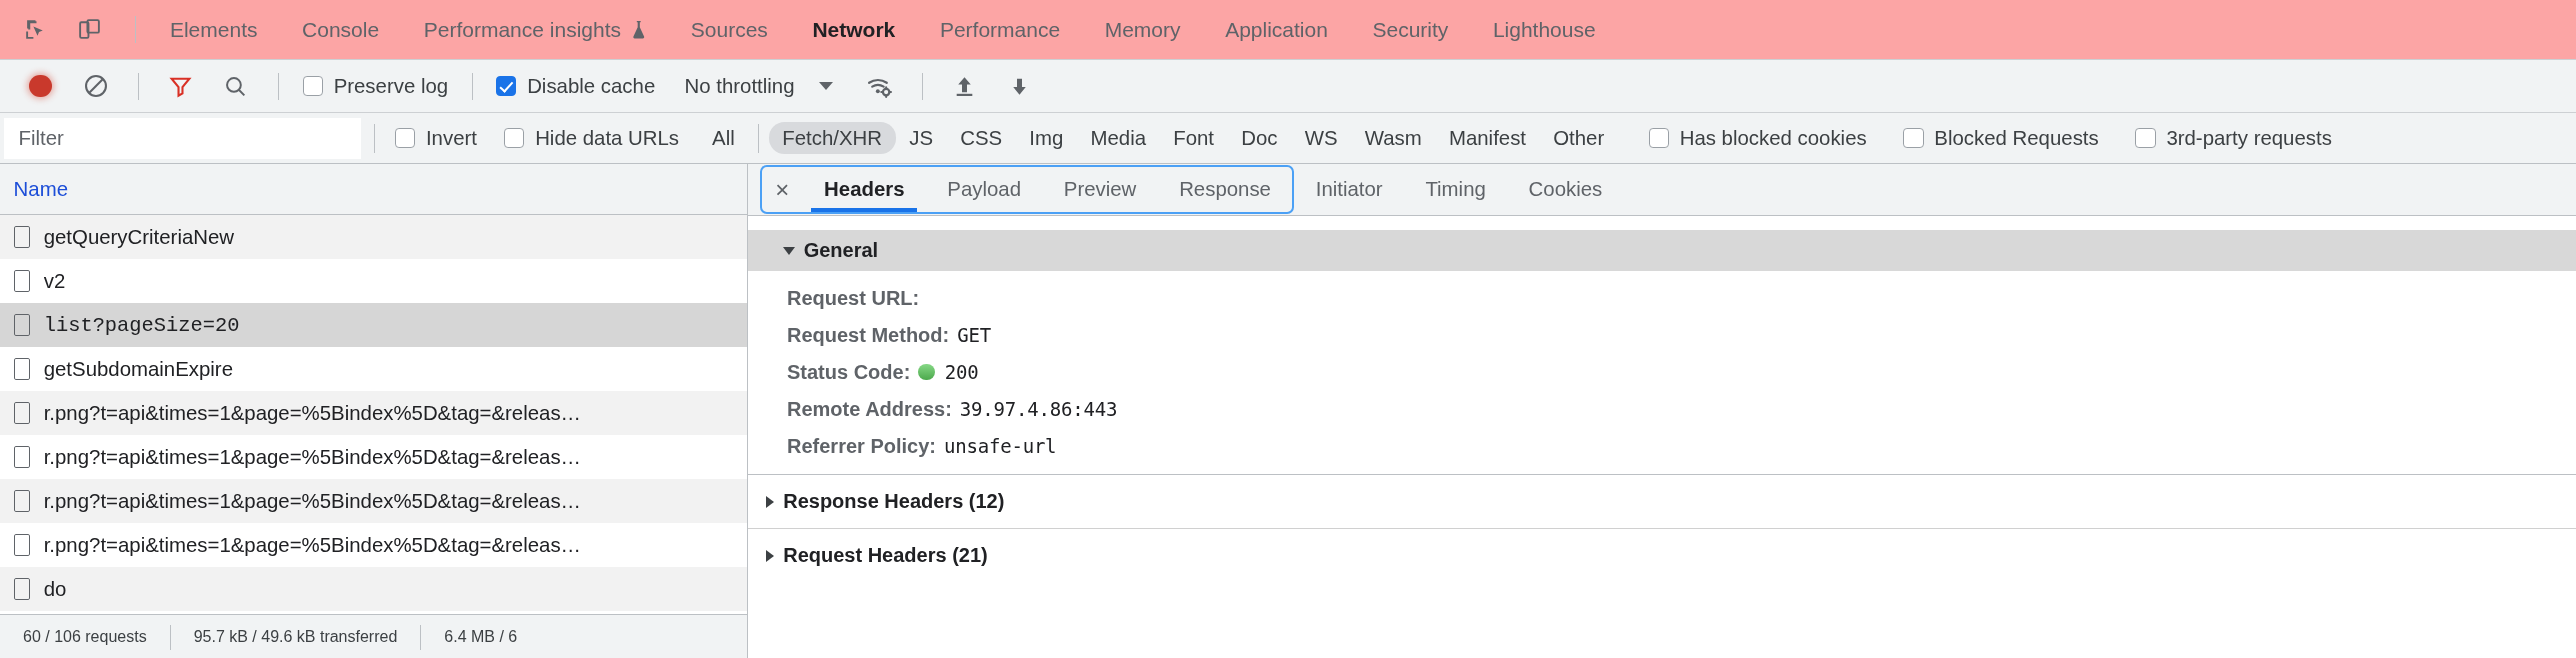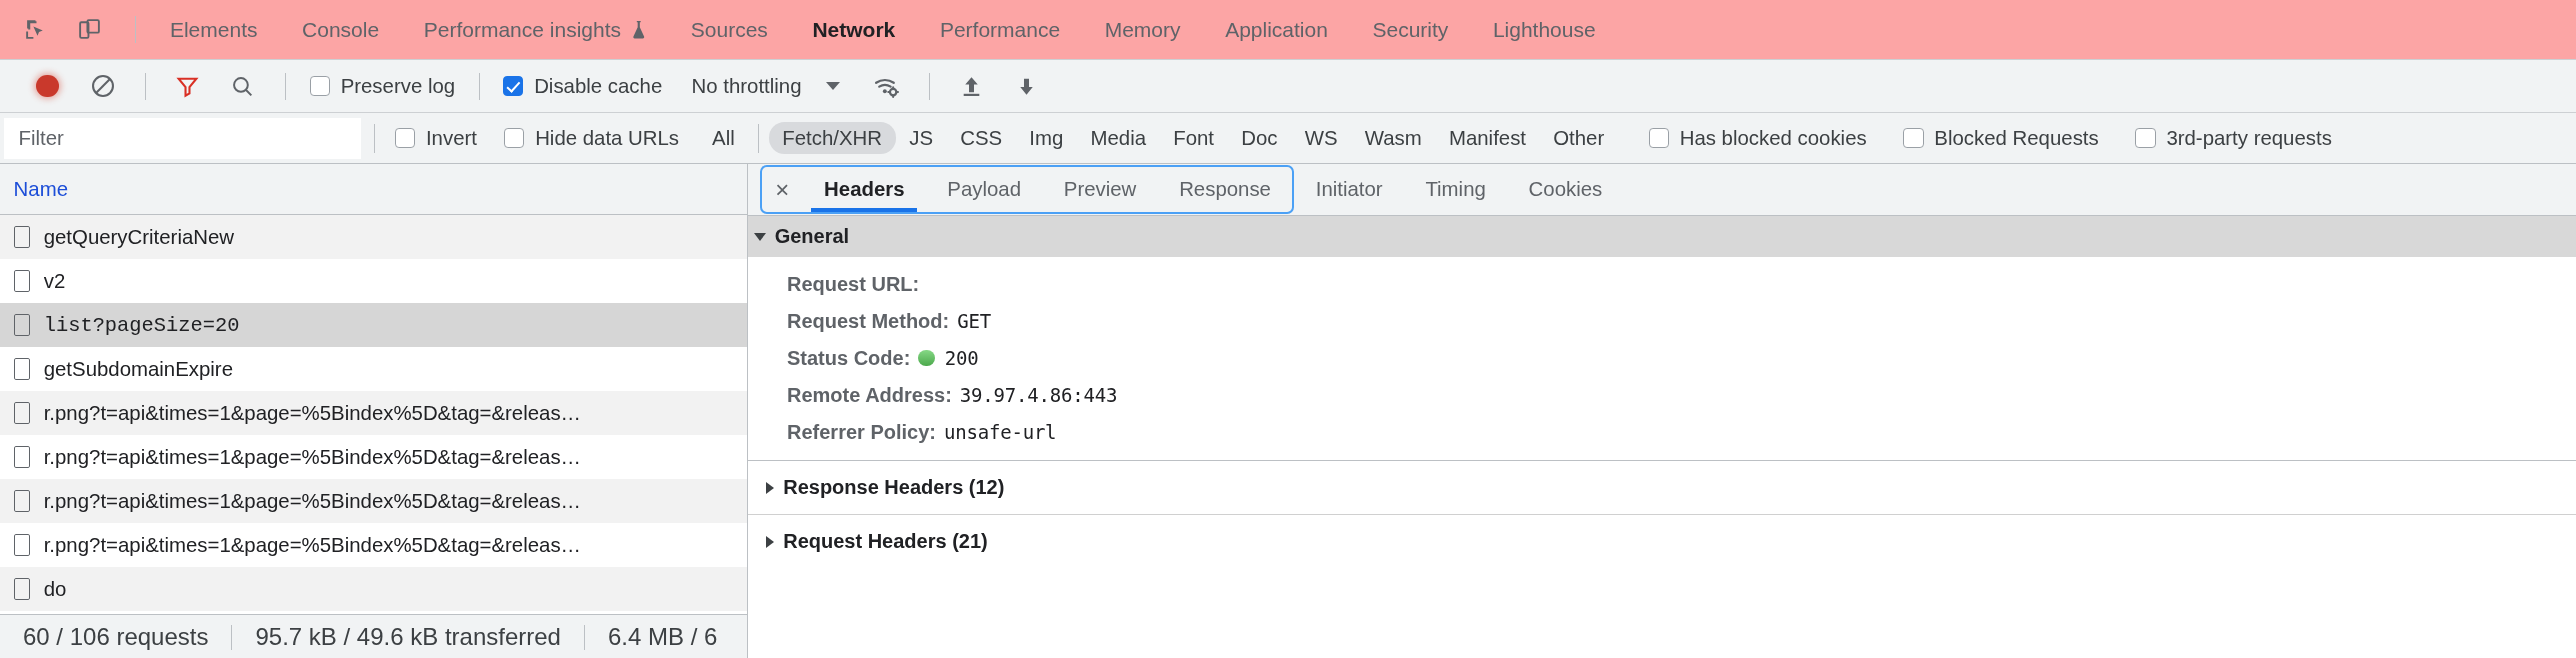--- a/index.html
+++ b/index.html
@@ -83,21 +83,21 @@
   }
 
   
   .toolbar {
     height: 53px;
     min-height: 53px;
     background: #f1f3f4;
     display: flex;
     align-items: center;
     border-bottom: 1px solid #cdd0d3;
-    padding-left: 23px;
+    padding-left: 16px;
     box-sizing: border-box;
     gap: 6px;
   }
   .tb-btn {
     width: 49px;
     height: 43px;
     display: flex;
     align-items: center;
     justify-content: center;
     border-radius: 3.9px;
@@ -264,21 +264,21 @@
     overflow: hidden;
     text-overflow: ellipsis;
   }
   .statusbar {
     height: 45px;
     min-height: 45px;
     background: #f1f3f4;
     border-top: 1px solid #bcc0c4;
     display: flex;
     align-items: center;
-    font-size: 24px;
+    font-size: 16px;
     color: #3c4043;
     box-sizing: border-box;
   }
   .sb-item {
     padding: 0 23px;
     white-space: nowrap;
   }
   .sb-sep { width:1px; height:25px; background:#bcc0c4; }
 
   
@@ -342,25 +342,26 @@
     display: flex;
     align-items: stretch;
   }
   .section-head {
     height: 41px;
     min-height: 41px;
     background: #d8d8d8;
     display: flex;
     align-items: center;
     gap: 8.7px;
-    padding-left: 6px;
+    padding-left: 35px;
     font-size: 20px;
     font-weight: bold;
     color: #202124;
     box-sizing: border-box;
+    margin-top: 14px;
   }
   .tri-down {
     width: 0; height: 0;
     border-left: 6.8px solid transparent;
     border-right: 6.8px solid transparent;
     border-top: 8.7px solid #3c4043;
   }
   .tri-right {
     width: 0; height: 0;
     border-top: 6.8px solid transparent;

